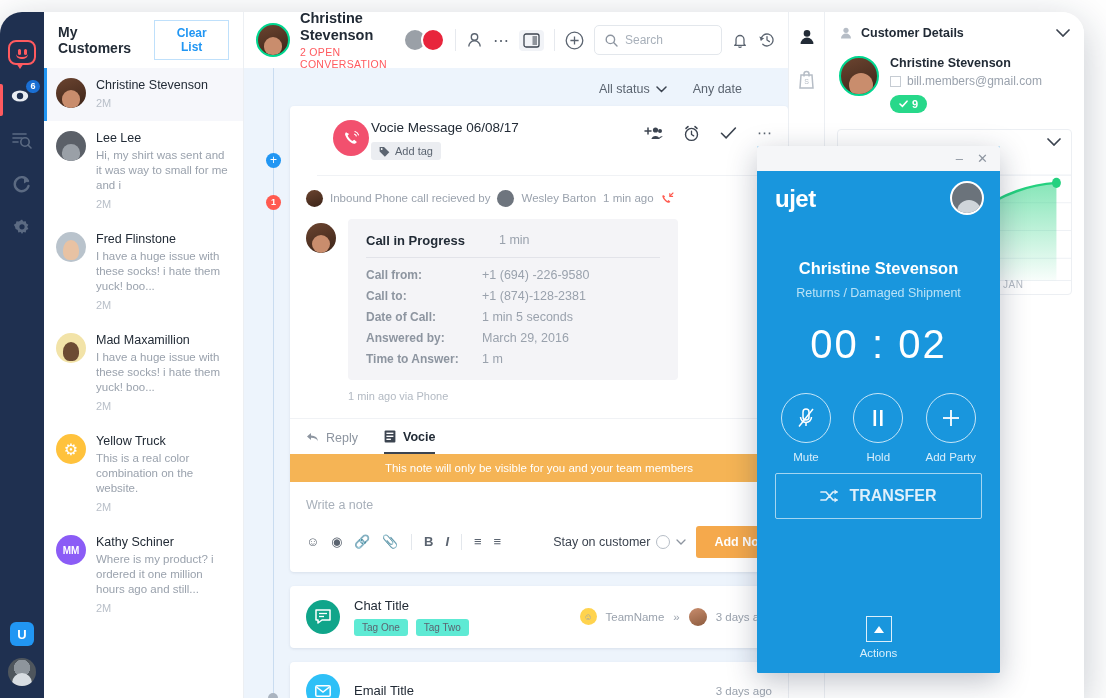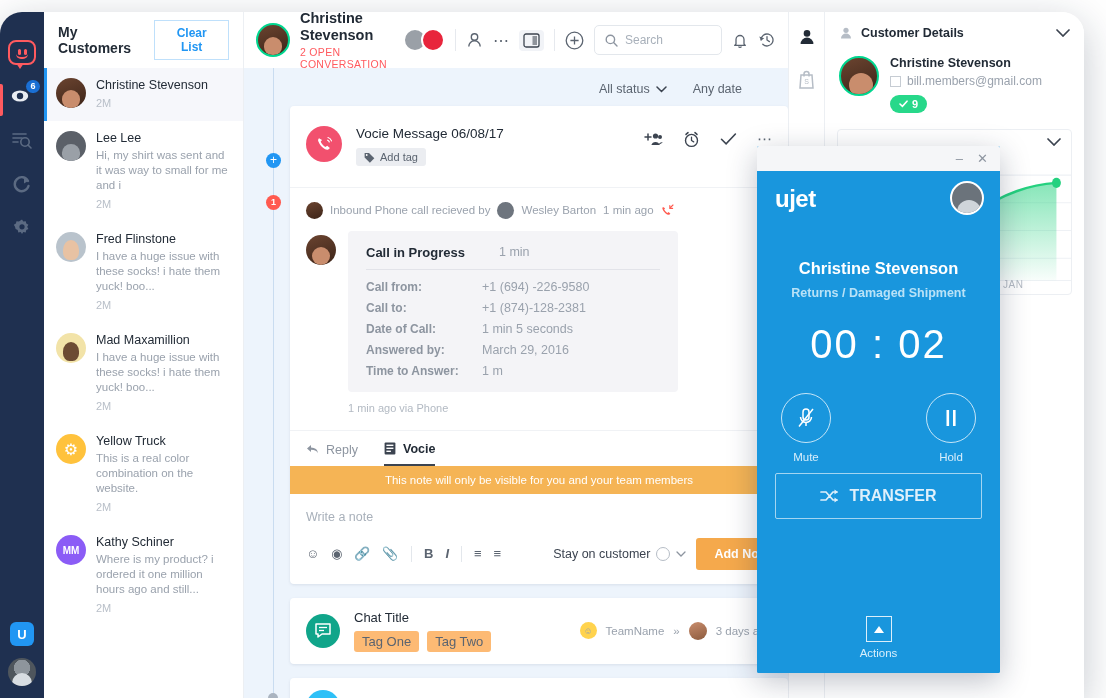--- a/index.html
+++ b/index.html
@@ -91,21 +91,21 @@
     background:#2196f3; color:#fff;font-size:12px;line-height:14px;text-align:center; z-index:3; cursor:pointer;}
   .tl-red{ position:absolute; left:22px; top:127px; width:15px;height:15px;border-radius:50%;
     background:#ff5a4f;color:#fff;font-size:9px;line-height:15px;text-align:center;font-weight:700; z-index:3;}
   .tl-dot{ position:absolute; left:24px; top:625px; width:10px;height:10px;border-radius:50%;
     background:#aab4c0; z-index:3;}
 
   .filters{ display:flex; justify-content:flex-end; gap:26px; padding:14px 46px 10px 0; font-size:12.5px; color:#5b6470;}
   .filters .f{ display:flex; align-items:center; gap:6px; cursor:pointer;}
 
   .card{ margin-left:34px; margin-right:0; background:#fff; border-radius:4px; box-shadow:0 1px 3px rgba(30,50,80,.10);}
-  .card-hd{ display:flex; align-items:flex-start; gap:14px; padding:20px 16px; border-bottom:1px solid #f0f2f5;}
+  .card-hd{ display:flex; align-items:flex-start; gap:2px; padding:14px 16px; border-bottom:1px solid #f0f2f5;margin-left:27px;}
   .call-ic{ width:36px;height:36px;border-radius:50%; background:#f2506e; color:#fff;
     display:flex;align-items:center;justify-content:center;font-size:17px; flex:0 0 36px;}
   .card-ttl{ font-size:13.5px; color:#222b36; }
   .tag{ display:inline-flex; align-items:center; gap:5px; margin-top:7px; background:#ebedf1;
     border-radius:3px; font-size:11px; color:#5b6470; padding:3px 8px; cursor:pointer;justify-content:center;}
   .card-acts{ margin-left:auto; display:flex; align-items:center; gap:20px; color:#3c4450; font-size:15px; padding-top:4px;}
 
   .card-body{ padding:14px 16px 16px 16px;}
   .meta{ display:flex; align-items:center; gap:7px; font-size:11.5px; color:#9aa2ad; margin-bottom:12px;}
   .meta .mav{ width:17px;height:17px;border-radius:50%;background:linear-gradient(160deg,#6b4430,#3c2418);}
@@ -141,21 +141,21 @@
     border:none; border-radius:3px; padding:9px 18px; cursor:pointer;}
 
   .mini-card{ margin-left:34px; background:#fff; border-radius:4px; box-shadow:0 1px 3px rgba(30,50,80,.10);
     display:flex; align-items:center; gap:14px; padding:12px 16px; margin-top:14px;}
   .mini-ic{ width:34px;height:34px;border-radius:50%; flex:0 0 34px; display:flex;align-items:center;justify-content:center;
     color:#fff; font-size:15px;}
   .mini-ic.chat{background:#10a58a;}
   .mini-ic.mail{background:#2ec0f7;}
   .mini-ttl{ font-size:13px; color:#222b36;}
   .mini-tags{ margin-top:6px; display:flex; gap:8px;}
-  .mini-tags span{ background:#fdba74; border-radius:3px; font-size:13px; color:#5b6470; padding:3px 8px;}
+  .mini-tags span{ background:#5eead4; border-radius:3px; font-size:10px; color:#5b6470; padding:3px 8px;}
   .mini-right{ margin-left:auto; display:flex; align-items:center; gap:9px; font-size:11.5px; color:#9aa2ad;}
   .team-ic{ width:17px;height:17px;border-radius:50%;background:#ffd34e; display:flex;align-items:center;justify-content:center;font-size:9px;}
   .team-av{ width:18px;height:18px;border-radius:50%;background:linear-gradient(160deg,#c98d6d,#8c5b3e);}
 
   
   .right{ width:296px; flex:0 0 296px; display:flex; background:#fff; border-left:1px solid #eceff3;}
   .right-rail{ width:36px; flex:0 0 36px; border-right:1px solid #eceff3; padding-top:12px;
     display:flex; flex-direction:column; align-items:center; gap:16px;}
   .rr-btn{ width:26px;height:26px; display:flex;align-items:center;justify-content:center; color:#3c4450; cursor:pointer;}
   .rr-btn.dim{ color:#b6bdc6;}
@@ -183,21 +183,21 @@
     box-shadow:0 8px 30px rgba(20,34,60,.28); border-radius:2px; overflow:hidden; background:#1996dd;}
   .cw-title{ height:25px; background:#f5f6f8; display:flex; align-items:center; justify-content:flex-end;
     gap:14px; padding-right:12px; color:#8d95a0; font-size:13px;}
   .cw-title span{cursor:pointer;}
   .cw-body{ background:#1996dd; height:502px; padding:14px 18px 0 18px; color:#fff; position:relative;}
   .ujet{ font-size:24px; font-weight:700; letter-spacing:-.5px; color:#fff; }
   .agent-av{ position:absolute; right:16px; top:10px; width:34px;height:34px;border-radius:50%;
     background:#6b737b; border:2px solid #fff; overflow:hidden;}
   .agent-av:after{content:"";position:absolute;left:5px;top:17px;width:24px;height:18px;background:#cfd5da;border-radius:12px 12px 0 0;}
   .cw-name{ text-align:center; font-size:16.5px; font-weight:700; margin-top:46px;}
-  .cw-topic{ text-align:center; font-size:12.5px; color:#b9e2f7; margin-top:8px;font-weight:bold;}
+  .cw-topic{ text-align:center; font-size:12.5px; color:#b9e2f7; margin-top:8px;}
   .cw-timer{ text-align:center; font-size:40px; font-weight:300; letter-spacing:2px; margin-top:22px;}
   .cw-ctrls{ display:flex; justify-content:space-between; margin-top:26px; padding:0 6px;}
   .ctrl{ text-align:center; cursor:pointer;}
   .ctrl .c{ width:50px;height:50px;border-radius:50%;border:1.5px solid rgba(255,255,255,.75);
     display:flex;align-items:center;justify-content:center; font-size:20px; margin:0 auto;}
   .ctrl .l{ font-size:11.5px; color:#d8eefb; margin-top:8px;}
   .btn-end{ margin-top:22px; background:#fff; color:#1996dd; font-weight:700; font-size:16px;
     border-radius:2px; height:46px; display:flex;align-items:center;justify-content:center; gap:10px; cursor:pointer;}
   .sq{ width:14px;height:14px;border:2px solid #1996dd; display:inline-block;}
   .btn-xfer{ margin-top:10px; border:1px solid rgba(255,255,255,.6); color:#dff0fb; font-weight:700; font-size:16px;
@@ -680,20 +680,29 @@
         </div>
         <div class="ctrl">
           <div class="c">
             <svg width="16" height="20" viewBox="0 0 16 20">
                 <rect x="3.5" y="2" width="2.6" height="16" fill="#fff"></rect>
                 <rect x="10" y="2" width="2.6" height="16" fill="#fff"></rect>
               </svg>
           </div>
           <div class="l">Hold</div>
         </div>
+        <div class="ctrl">
+          <div class="c">
+            <svg width="20" height="20" viewBox="0 0 20 20">
+                <line x1="10" y1="2" x2="10" y2="18" stroke="#fff" stroke-width="1.8"></line>
+                <line x1="2" y1="10" x2="18" y2="10" stroke="#fff" stroke-width="1.8"></line>
+              </svg>
+          </div>
+          <div class="l">Add Party</div>
+        </div>
       </div>
 
       <div class="btn-xfer">
         <svg width="19" height="16" viewBox="0 0 19 16">
           <path d="M1 4h5l7 8h4M1 12h5l7-8h4" fill="none" stroke="#dff0fb" stroke-width="1.7" stroke-linecap="round"></path>
           <path d="M14.5 1.5L17.8 4l-3.3 2.5z" fill="#dff0fb"></path>
             <path d="M14.5 9.5L17.8 12l-3.3 2.5z" fill="#dff0fb"></path>
         </svg>
         <span>TRANSFER</span>
       </div>

